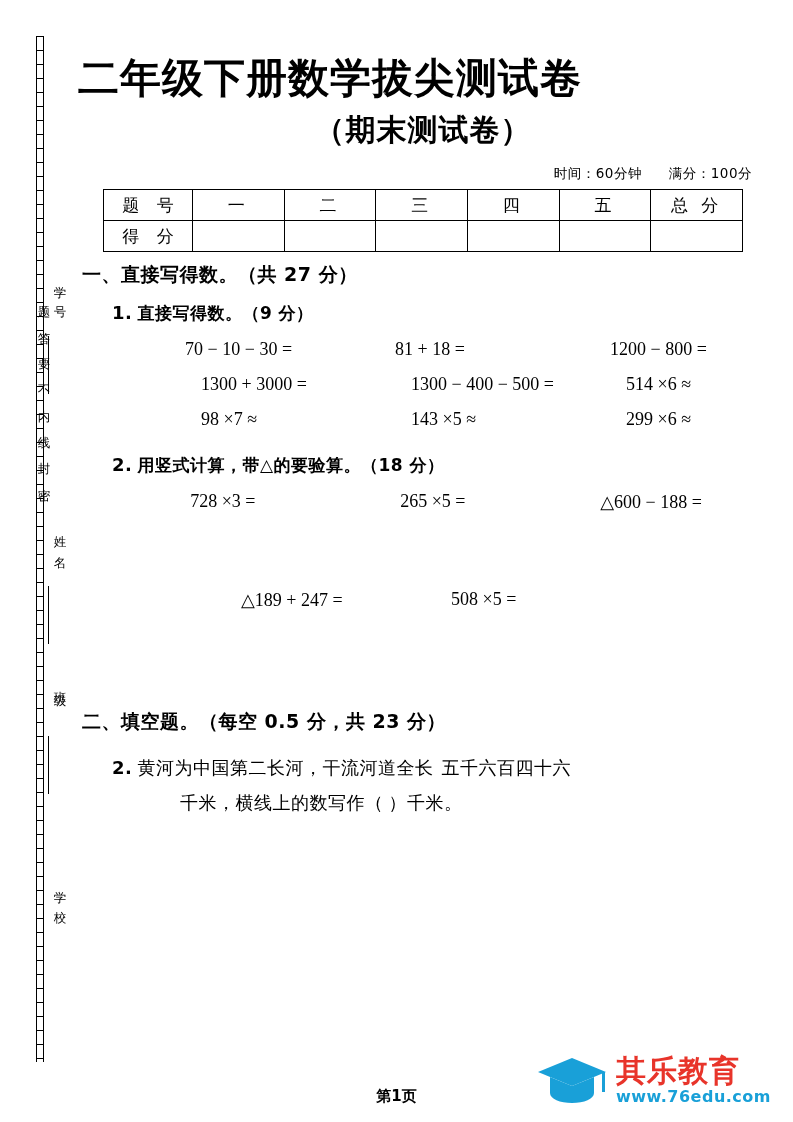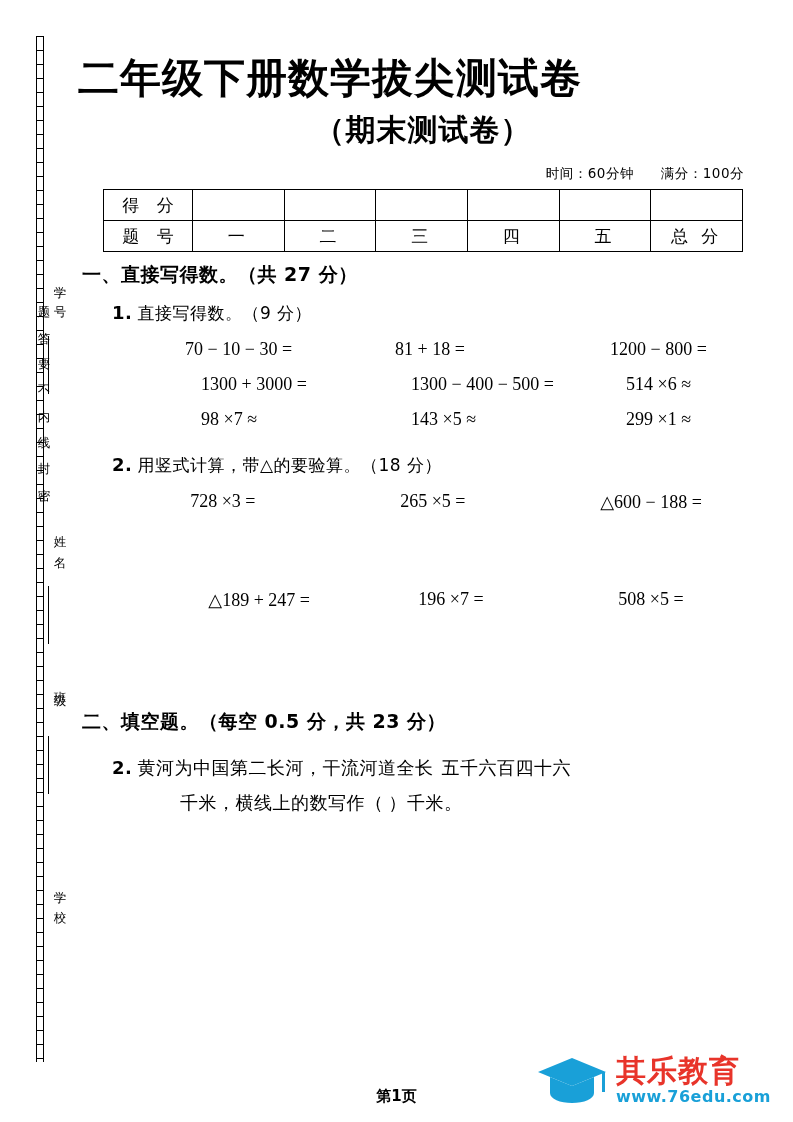--- a/index.html
+++ b/index.html
@@ -100,21 +100,21 @@
     font-family: "DejaVu Sans", sans-serif;
     font-weight: bold;
     font-size: 30px;
     margin: 8px 0 0 0;
     letter-spacing: 1px;
   }
   .meta {
     text-align: right;
     font-size: 13.5px;
     font-family: "DejaVu Sans", sans-serif;
-    margin: 14px 24px 6px 0;
+    margin: 14px 16px 6px 0;
     letter-spacing: 0.5px;
   }
   .meta span { margin-left: 22px; }
 
   table.score {
     border-collapse: collapse;
     margin: 0 auto;
     width: 640px;
     table-layout: fixed;
   }
@@ -140,21 +140,21 @@
     margin: 10px 0 0 4px;
     letter-spacing: 0.5px;
   }
   .q-line {
     font-size: 18px;
     margin: 14px 0 0 34px;
     letter-spacing: 0.5px;
   }
   .q-line b {
     font-family: "DejaVu Sans", sans-serif;
-    font-weight: normal;
+    font-weight: bold;
     font-size: 17px;
   }
   .q-num {
     font-family: "DejaVu Sans", sans-serif;
     font-weight: bold;
   }
 
   .expr-row {
     display: flex;
     margin: 14px 0 0 46px;
@@ -324,37 +324,37 @@
   <div class="subtitle">（期末测试卷）</div>
 
   <div class="meta">
     <span>时间：60分钟</span>
     <span>满分：100分</span>
   </div>
 
   <table class="score">
     <tbody>
         <tr>
-      <td class="lbl">得 分</td>
-      <td></td>
-      <td></td>
-      <td></td>
-      <td></td>
-      <td></td>
-      <td></td>
-    </tr>
-    <tr>
       <td class="lbl">题 号</td>
       <td>一</td>
       <td>二</td>
       <td>三</td>
       <td>四</td>
       <td>五</td>
       <td>总 分</td>
     </tr>
+    <tr>
+      <td class="lbl">得 分</td>
+      <td></td>
+      <td></td>
+      <td></td>
+      <td></td>
+      <td></td>
+      <td></td>
+    </tr>
   </tbody>
     </table>
 
   <div class="sec-head">一、直接写得数。（共 27 分）</div>
 
   <div class="q-line">
     <span class="q-num">1.</span>
     <b>直接写得数。（9 分）</b>
   </div>
 
@@ -364,39 +364,38 @@
     <span class="c">1200 − 800 =</span>
   </div>
   <div class="expr-row g1">
     <span class="c">1300 + 3000 =</span>
     <span class="c">1300 − 400 − 500 =</span>
     <span class="c">514 ×6 ≈</span>
   </div>
   <div class="expr-row g1">
     <span class="c">98 ×7 ≈</span>
     <span class="c">143 ×5 ≈</span>
-    <span class="c">299 ×1 ≈</span>
+    <span class="c">299 ×6 ≈</span>
   </div>
 
   <div class="q-line" style="margin-top:24px;">
     <span class="q-num">2.</span>
     <b>用竖式计算，带△的要验算。（18 分）</b>
   </div>
 
   <div class="expr-row g2">
     <span class="c">728 ×3 =</span>
     <span class="c">265 ×5 =</span>
     <span class="c">△600 − 188 =</span>
   </div>
 
   <div class="spacer-calc"></div>
 
   <div class="expr-row g2">
     <span class="c">△189 + 247 =</span>
-    <span class="c">196 ×7 =</span>
     <span class="c">508 ×5 =</span>
   </div>
 
   <div class="spacer-big"></div>
 
   <div class="sec-head" style="margin-top:20px;">二、填空题。（每空 0.5 分，共 23 分）</div>
 
 
   <div class="fill-line">
     <span class="q-num">2.</span>

